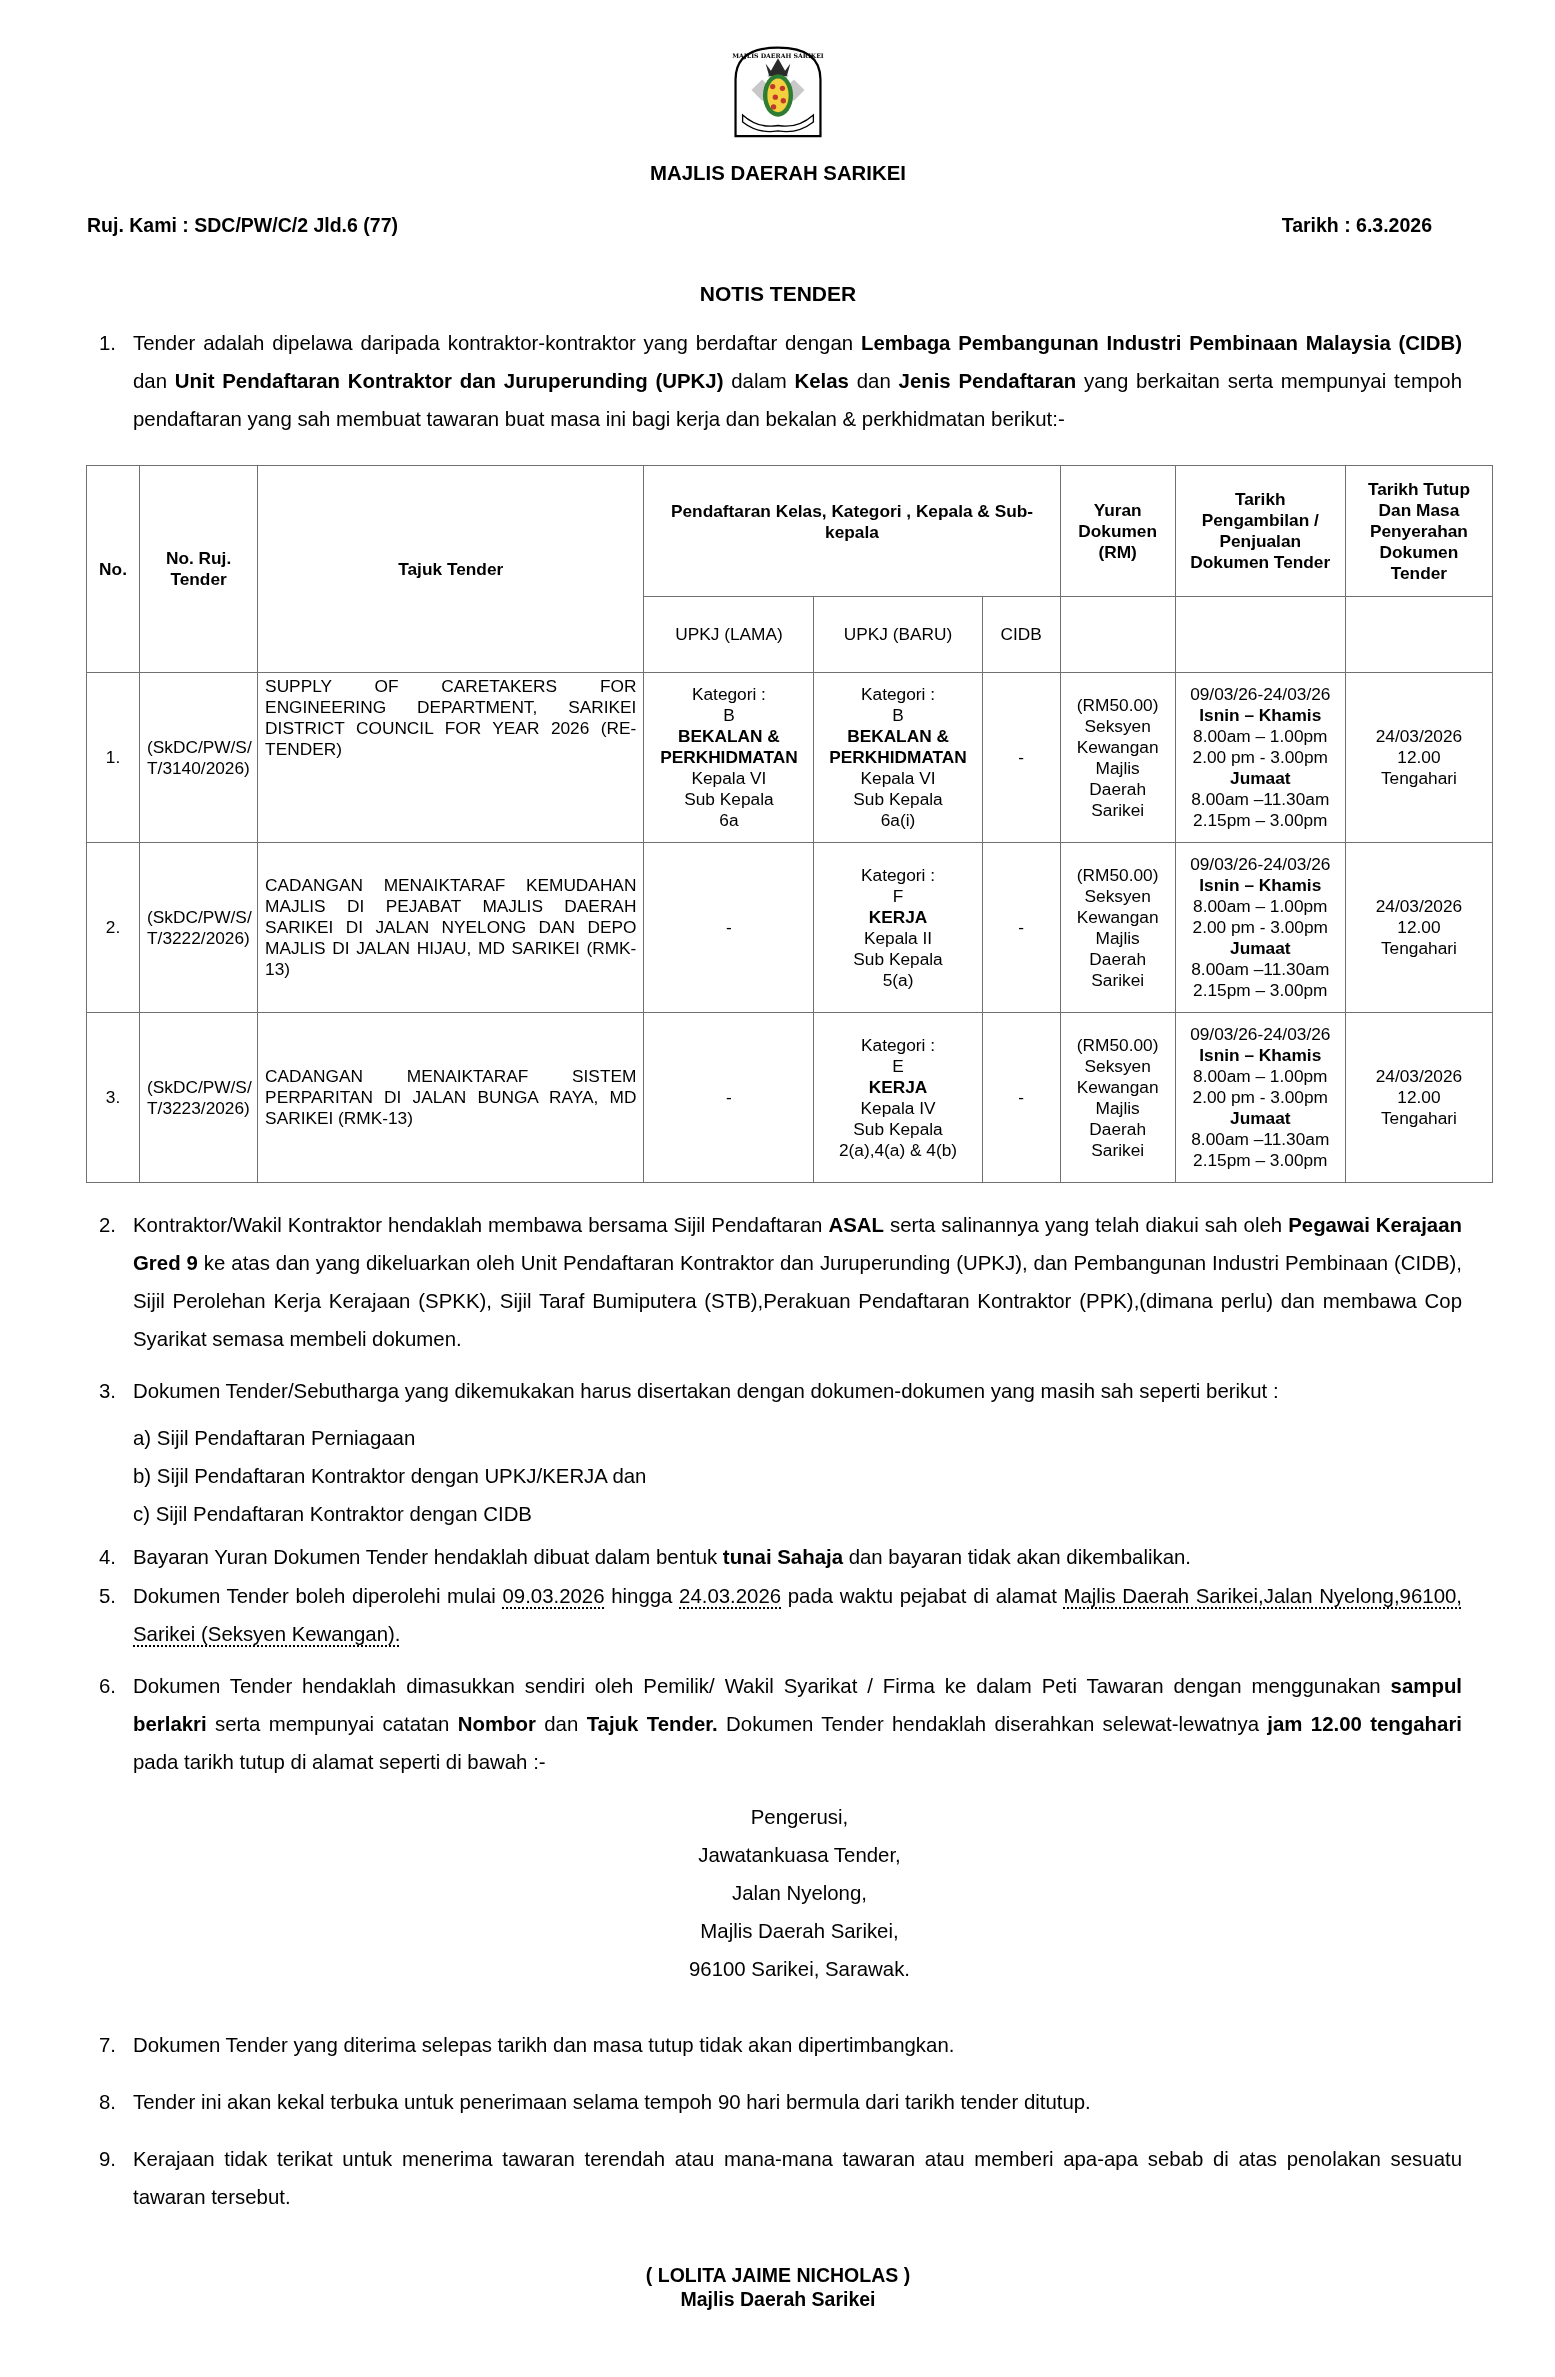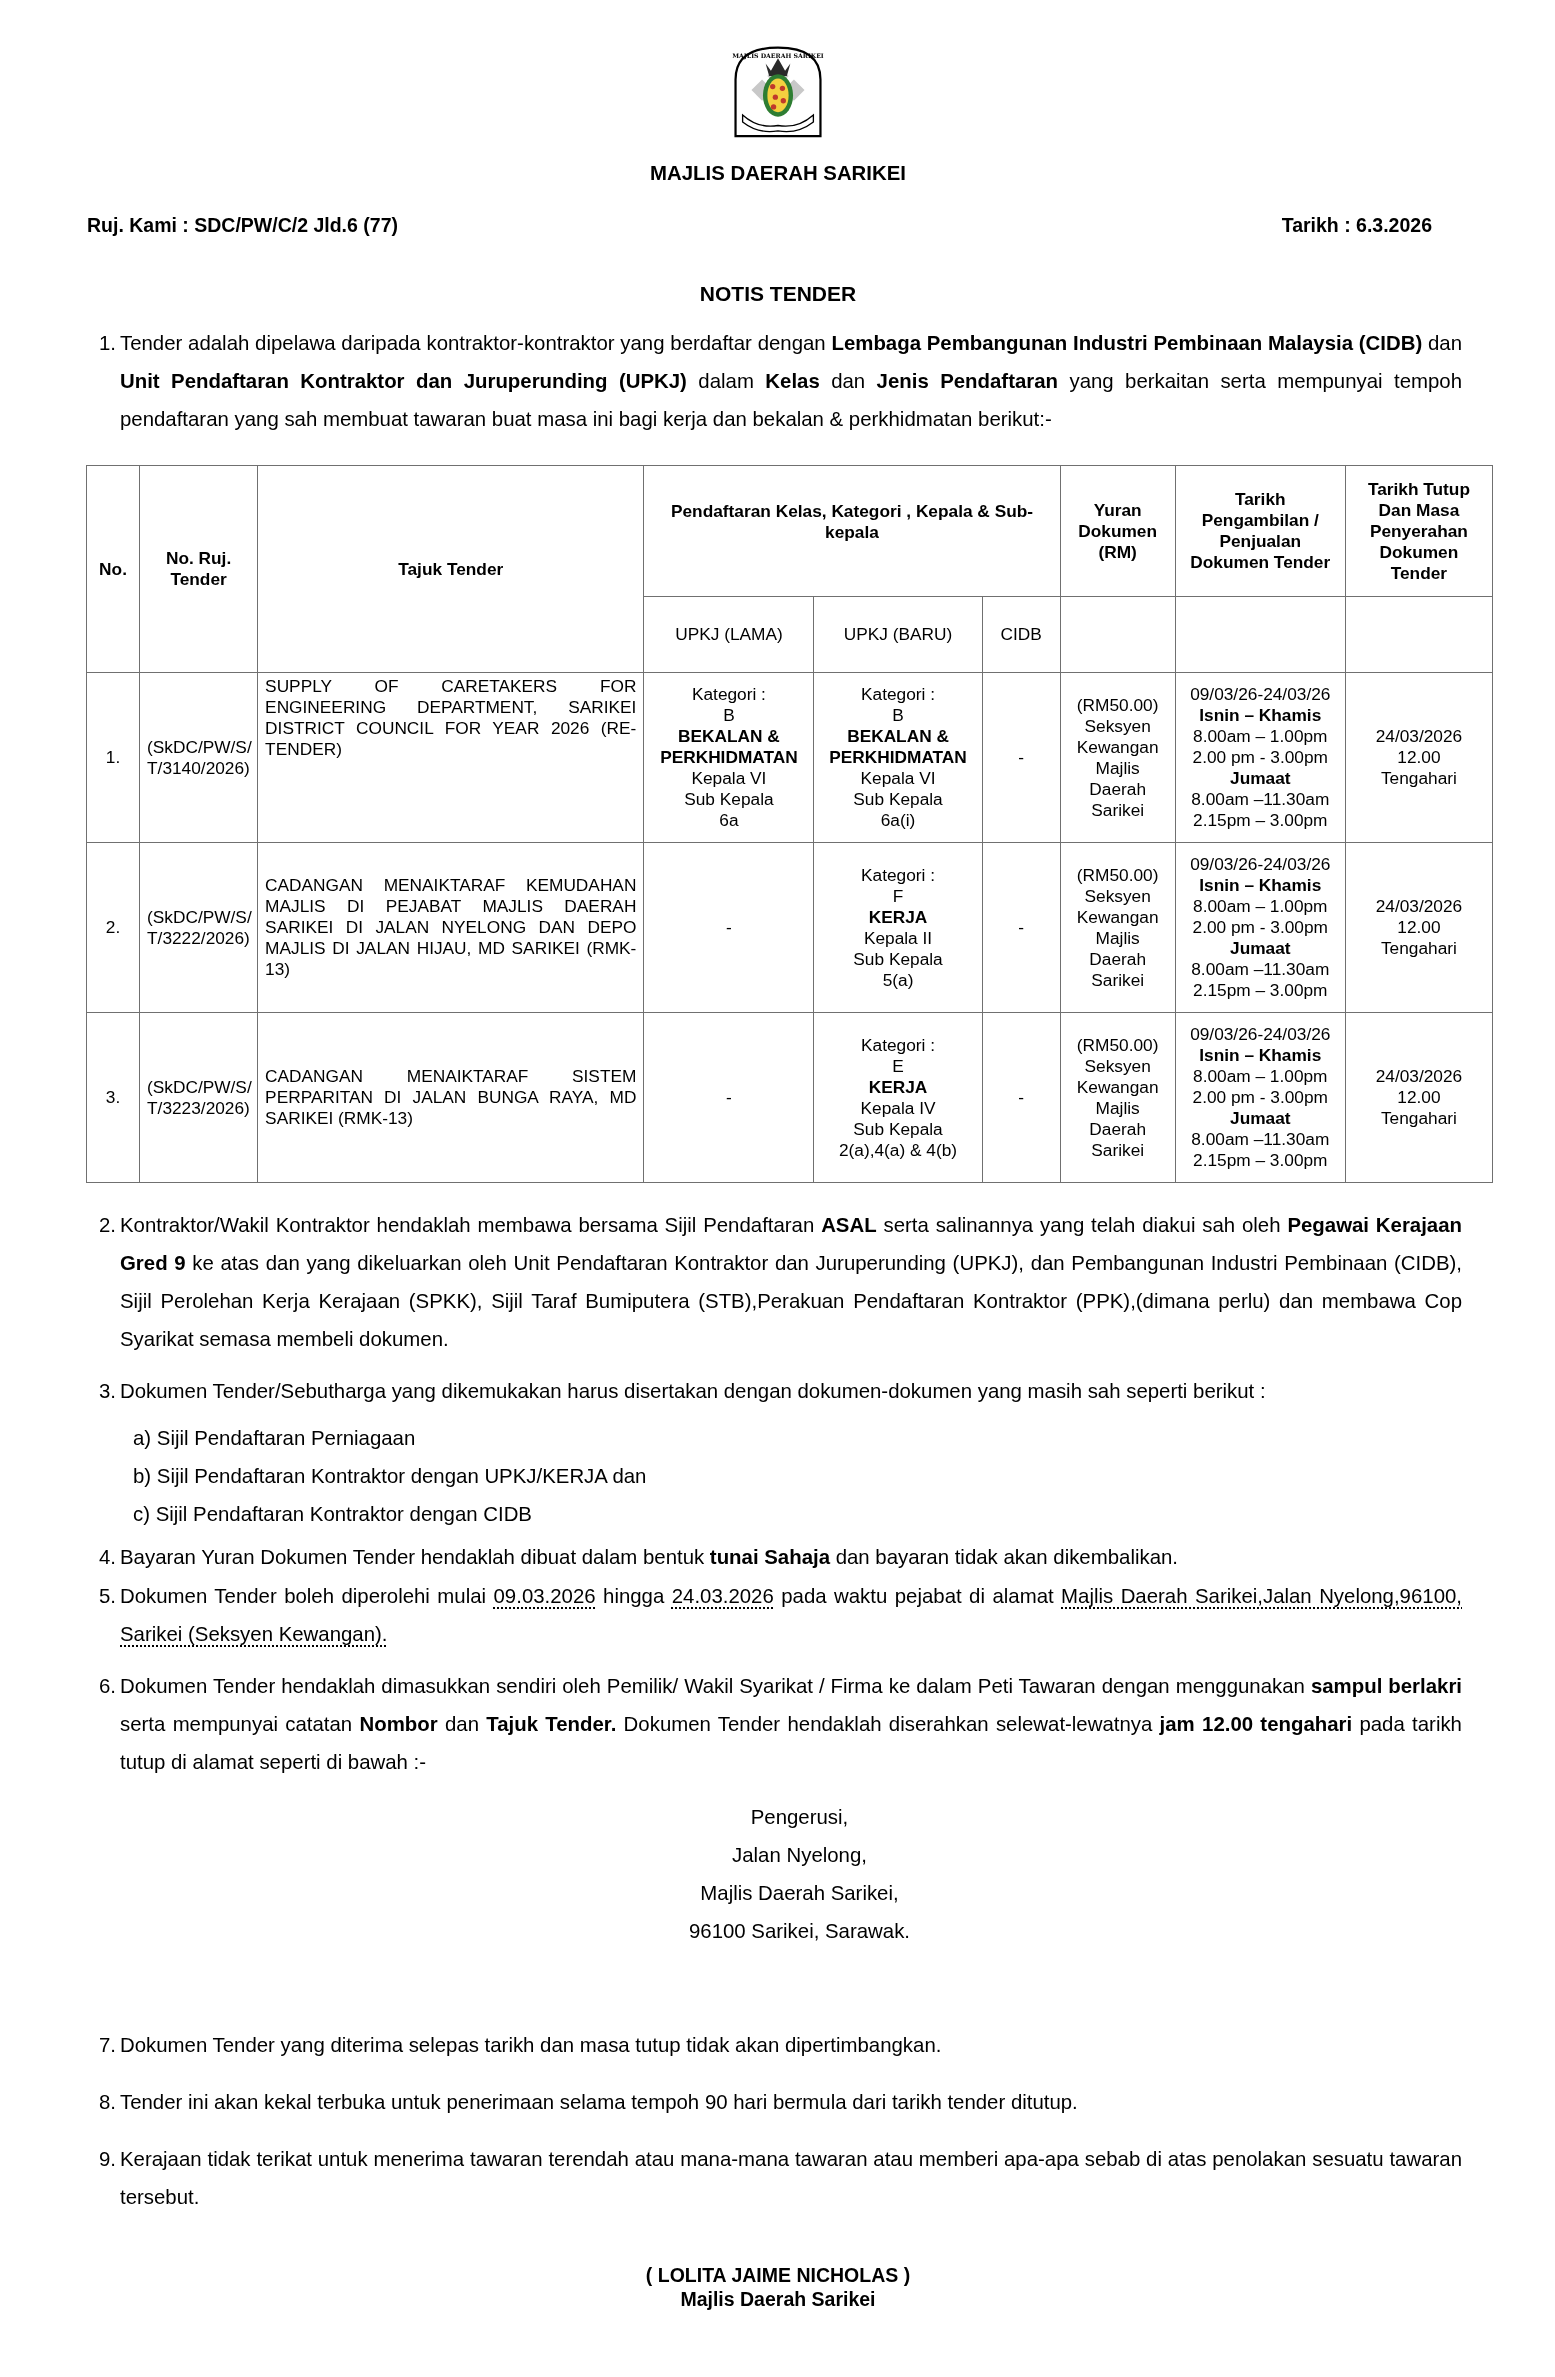--- a/index.html
+++ b/index.html
@@ -21,21 +21,21 @@
   .notice-title {
     position: absolute; left: 0; width: 100%; top: 282px; text-align: center;
     font-weight: bold; font-size: 21px;
   }
 
   .para {
     position: absolute; left: 99px; width: 1363px; font-size: 20.4px; line-height: 38px;
     text-align: justify;
   }
   .para .num { position: absolute; left: 0; top: 0; }
-  .para .body { margin-left: 21px; }
+  .para .body { margin-left: 34px; }
   .para b { font-weight: bold; }
 
   
   .tender-table {
     position: absolute; left: 86px; top: 465px; width: 1407px;
     border-collapse: collapse; font-size: 17.3px; line-height: 21px;
   }
   .tender-table th, .tender-table td {
     border: 1.8px solid #707070; padding: 1.8px 4.4px; text-align: center; vertical-align: middle;
   }
@@ -286,20 +286,21 @@
 
   <div class="para" style="top:1667px;">
     <span class="num">6.</span>
     <div class="body">
       <span>Dokumen Tender hendaklah dimasukkan sendiri oleh Pemilik/ Wakil Syarikat / Firma ke dalam Peti Tawaran dengan menggunakan </span><b>sampul berlakri</b><span> serta mempunyai catatan </span><b>Nombor</b><span> dan </span><b>Tajuk Tender.</b><span> Dokumen Tender hendaklah diserahkan selewat-lewatnya </span><b>jam 12.00 tengahari</b><span> pada tarikh tutup di alamat seperti di bawah :-</span>
     </div>
   </div>
 
   <div class="address" style="top:1798px;">
     <div>Pengerusi,</div>
+    <div>Jawatankuasa Tender,</div>
     <div>Jalan Nyelong,</div>
     <div>Majlis Daerah Sarikei,</div>
     <div>96100 Sarikei, Sarawak.</div>
   </div>
 
   <div class="para" style="top:2026px;">
     <span class="num">7.</span>
     <div class="body">Dokumen Tender yang diterima selepas tarikh dan masa tutup tidak akan dipertimbangkan.</div>
   </div>
   <div class="para" style="top:2083px;">

